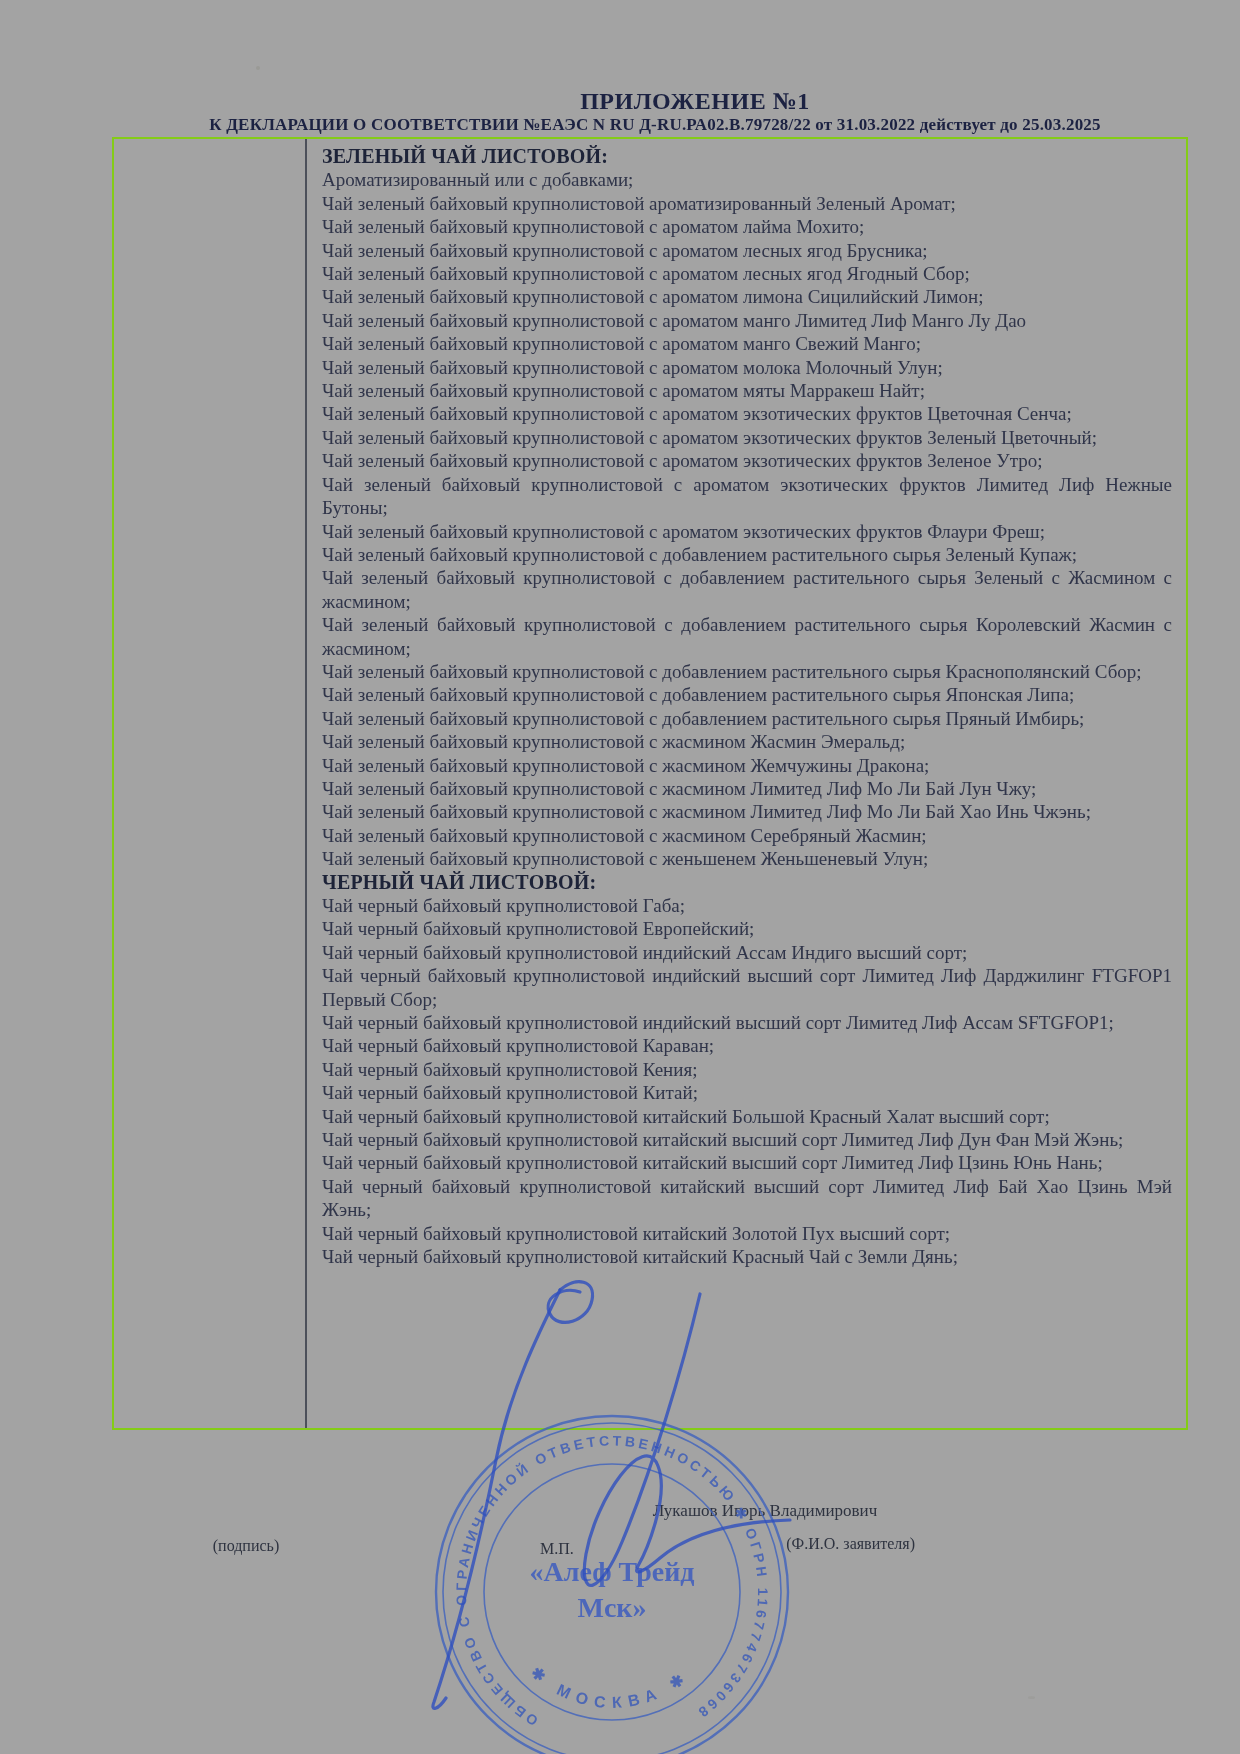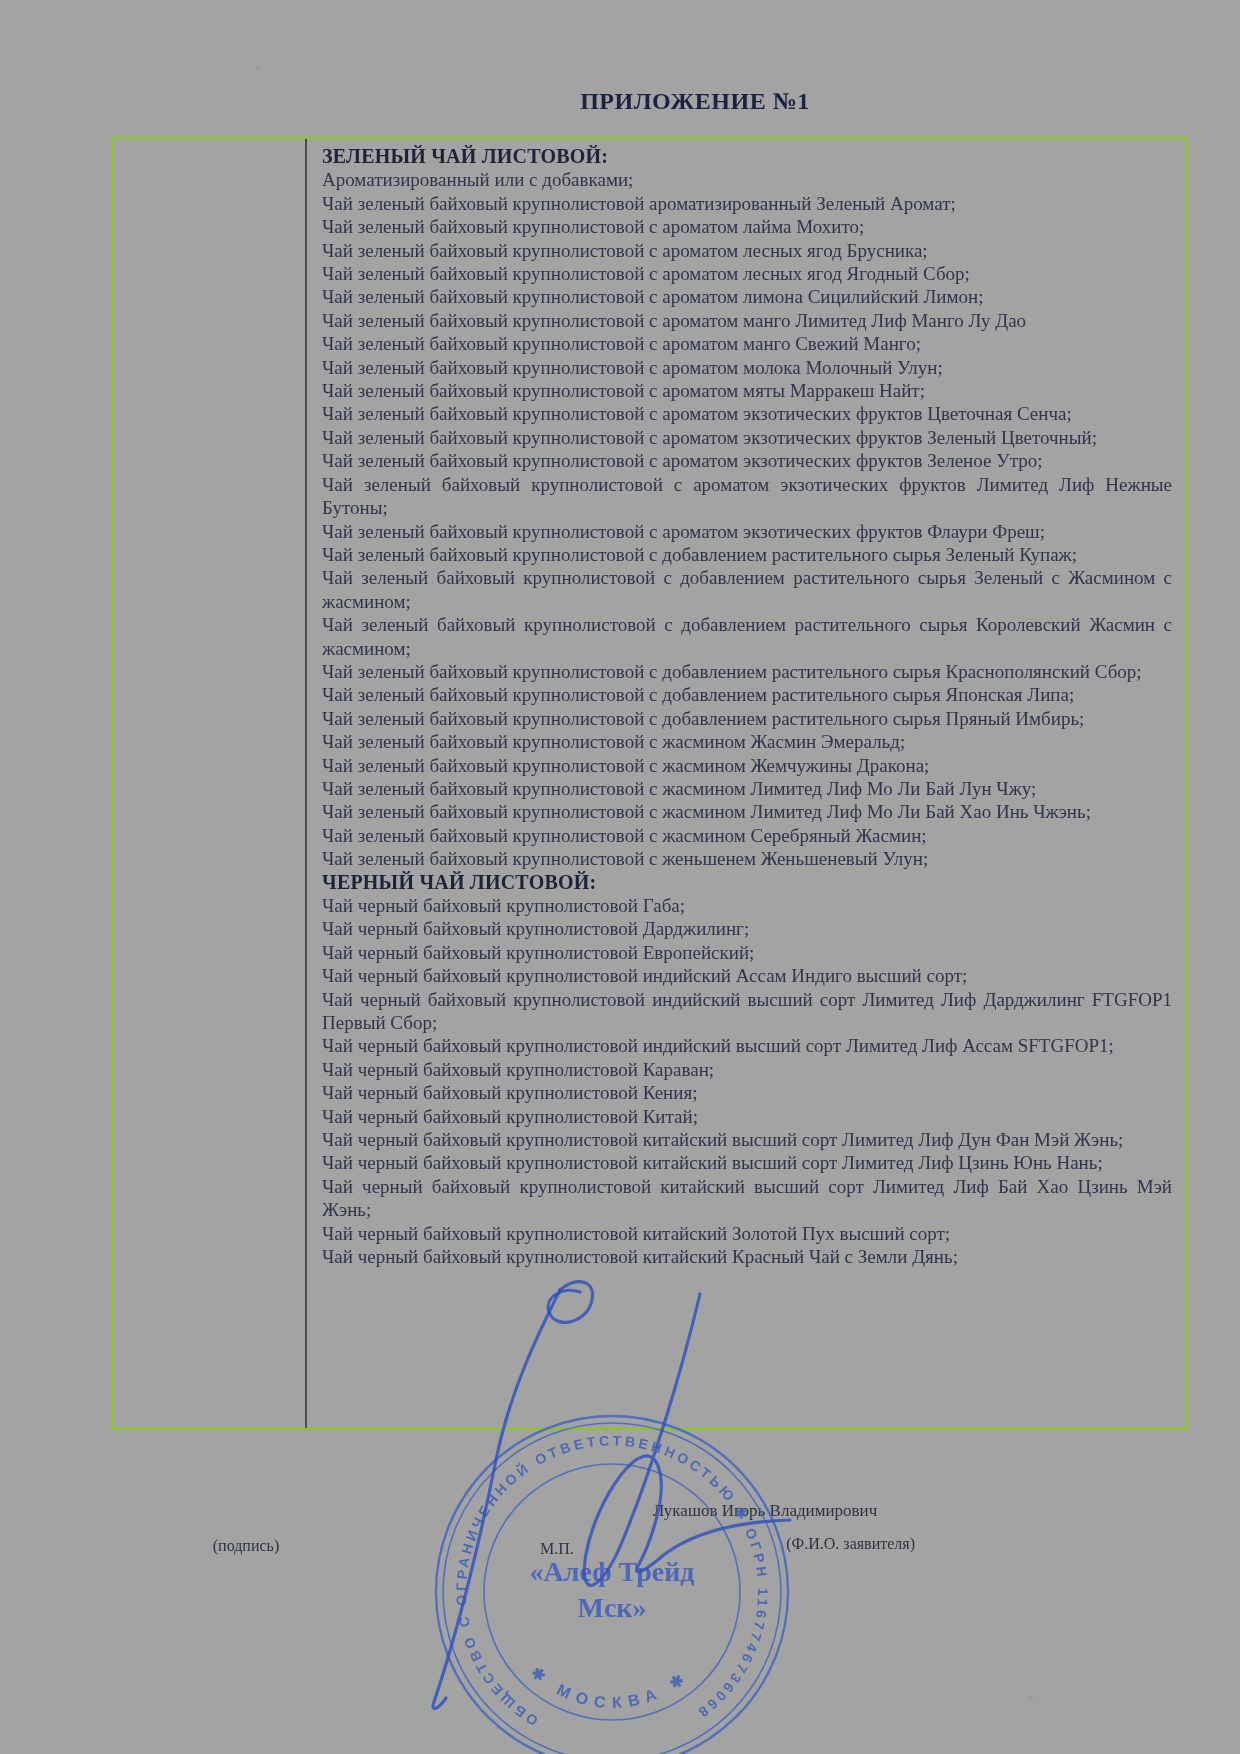--- a/index.html
+++ b/index.html
@@ -62,20 +62,21 @@
   .artifact{position:absolute;background:#9a9a96;border-radius:50%;}
   .artifact.a1{left:256px;top:66px;width:4px;height:4px;}
   .artifact.a2{left:1028px;top:1696px;width:7px;height:3px;opacity:.6;}
 </style>
 </head>
 <body>
 
 <div class="page">
 
   <div class="doc-title">ПРИЛОЖЕНИЕ №1</div>
+  <div class="doc-subtitle">К ДЕКЛАРАЦИИ О СООТВЕТСТВИИ №ЕАЭС N RU Д-RU.РА02.В.79728/22 от 31.03.2022 действует до 25.03.2025</div>
 
   <div class="doc-table">
     <div class="col-left"></div>
     <div class="col-main">
       <p class="tea-heading">ЗЕЛЕНЫЙ ЧАЙ ЛИСТОВОЙ:</p>
       <div>
           <p class="tea-item">Ароматизированный или с добавками;</p>
           <p class="tea-item">Чай зеленый байховый крупнолистовой ароматизированный Зеленый Аромат;</p>
           <p class="tea-item">Чай зеленый байховый крупнолистовой с ароматом лайма Мохито;</p>
           <p class="tea-item">Чай зеленый байховый крупнолистовой с ароматом лесных ягод Брусника;</p>
@@ -99,28 +100,28 @@
           <p class="tea-item">Чай зеленый байховый крупнолистовой с жасмином Жасмин Эмеральд;</p>
           <p class="tea-item">Чай зеленый байховый крупнолистовой с жасмином Жемчужины Дракона;</p>
           <p class="tea-item">Чай зеленый байховый крупнолистовой с жасмином Лимитед Лиф Мо Ли Бай Лун Чжу;</p>
           <p class="tea-item">Чай зеленый байховый крупнолистовой с жасмином Лимитед Лиф Мо Ли Бай Хао Инь Чжэнь;</p>
           <p class="tea-item">Чай зеленый байховый крупнолистовой с жасмином Серебряный Жасмин;</p>
           <p class="tea-item">Чай зеленый байховый крупнолистовой с женьшенем Женьшеневый Улун;</p>
         </div>
       <p class="tea-heading">ЧЕРНЫЙ ЧАЙ ЛИСТОВОЙ:</p>
       <div>
           <p class="tea-item">Чай черный байховый крупнолистовой Габа;</p>
-          <p class="tea-item">Чай черный байховый крупнолистовой Дарджилинг;</p>
           <p class="tea-item">Чай черный байховый крупнолистовой Европейский;</p>
           <p class="tea-item">Чай черный байховый крупнолистовой индийский Ассам Индиго высший сорт;</p>
           <p class="tea-item">Чай черный байховый крупнолистовой индийский высший сорт Лимитед Лиф Дарджилинг FTGFOP1 Первый Сбор;</p>
           <p class="tea-item">Чай черный байховый крупнолистовой индийский высший сорт Лимитед Лиф Ассам SFTGFOP1;</p>
           <p class="tea-item">Чай черный байховый крупнолистовой Караван;</p>
           <p class="tea-item">Чай черный байховый крупнолистовой Кения;</p>
           <p class="tea-item">Чай черный байховый крупнолистовой Китай;</p>
+          <p class="tea-item">Чай черный байховый крупнолистовой китайский Большой Красный Халат высший сорт;</p>
           <p class="tea-item">Чай черный байховый крупнолистовой китайский высший сорт Лимитед Лиф Дун Фан Мэй Жэнь;</p>
           <p class="tea-item">Чай черный байховый крупнолистовой китайский высший сорт Лимитед Лиф Цзинь Юнь Нань;</p>
           <p class="tea-item">Чай черный байховый крупнолистовой китайский высший сорт Лимитед Лиф Бай Хао Цзинь Мэй Жэнь;</p>
           <p class="tea-item">Чай черный байховый крупнолистовой китайский Золотой Пух высший сорт;</p>
           <p class="tea-item">Чай черный байховый крупнолистовой китайский Красный Чай с Земли Дянь;</p>
         </div>
     </div>
   </div>
 
   <div class="sig-caption">(подпись)</div>

